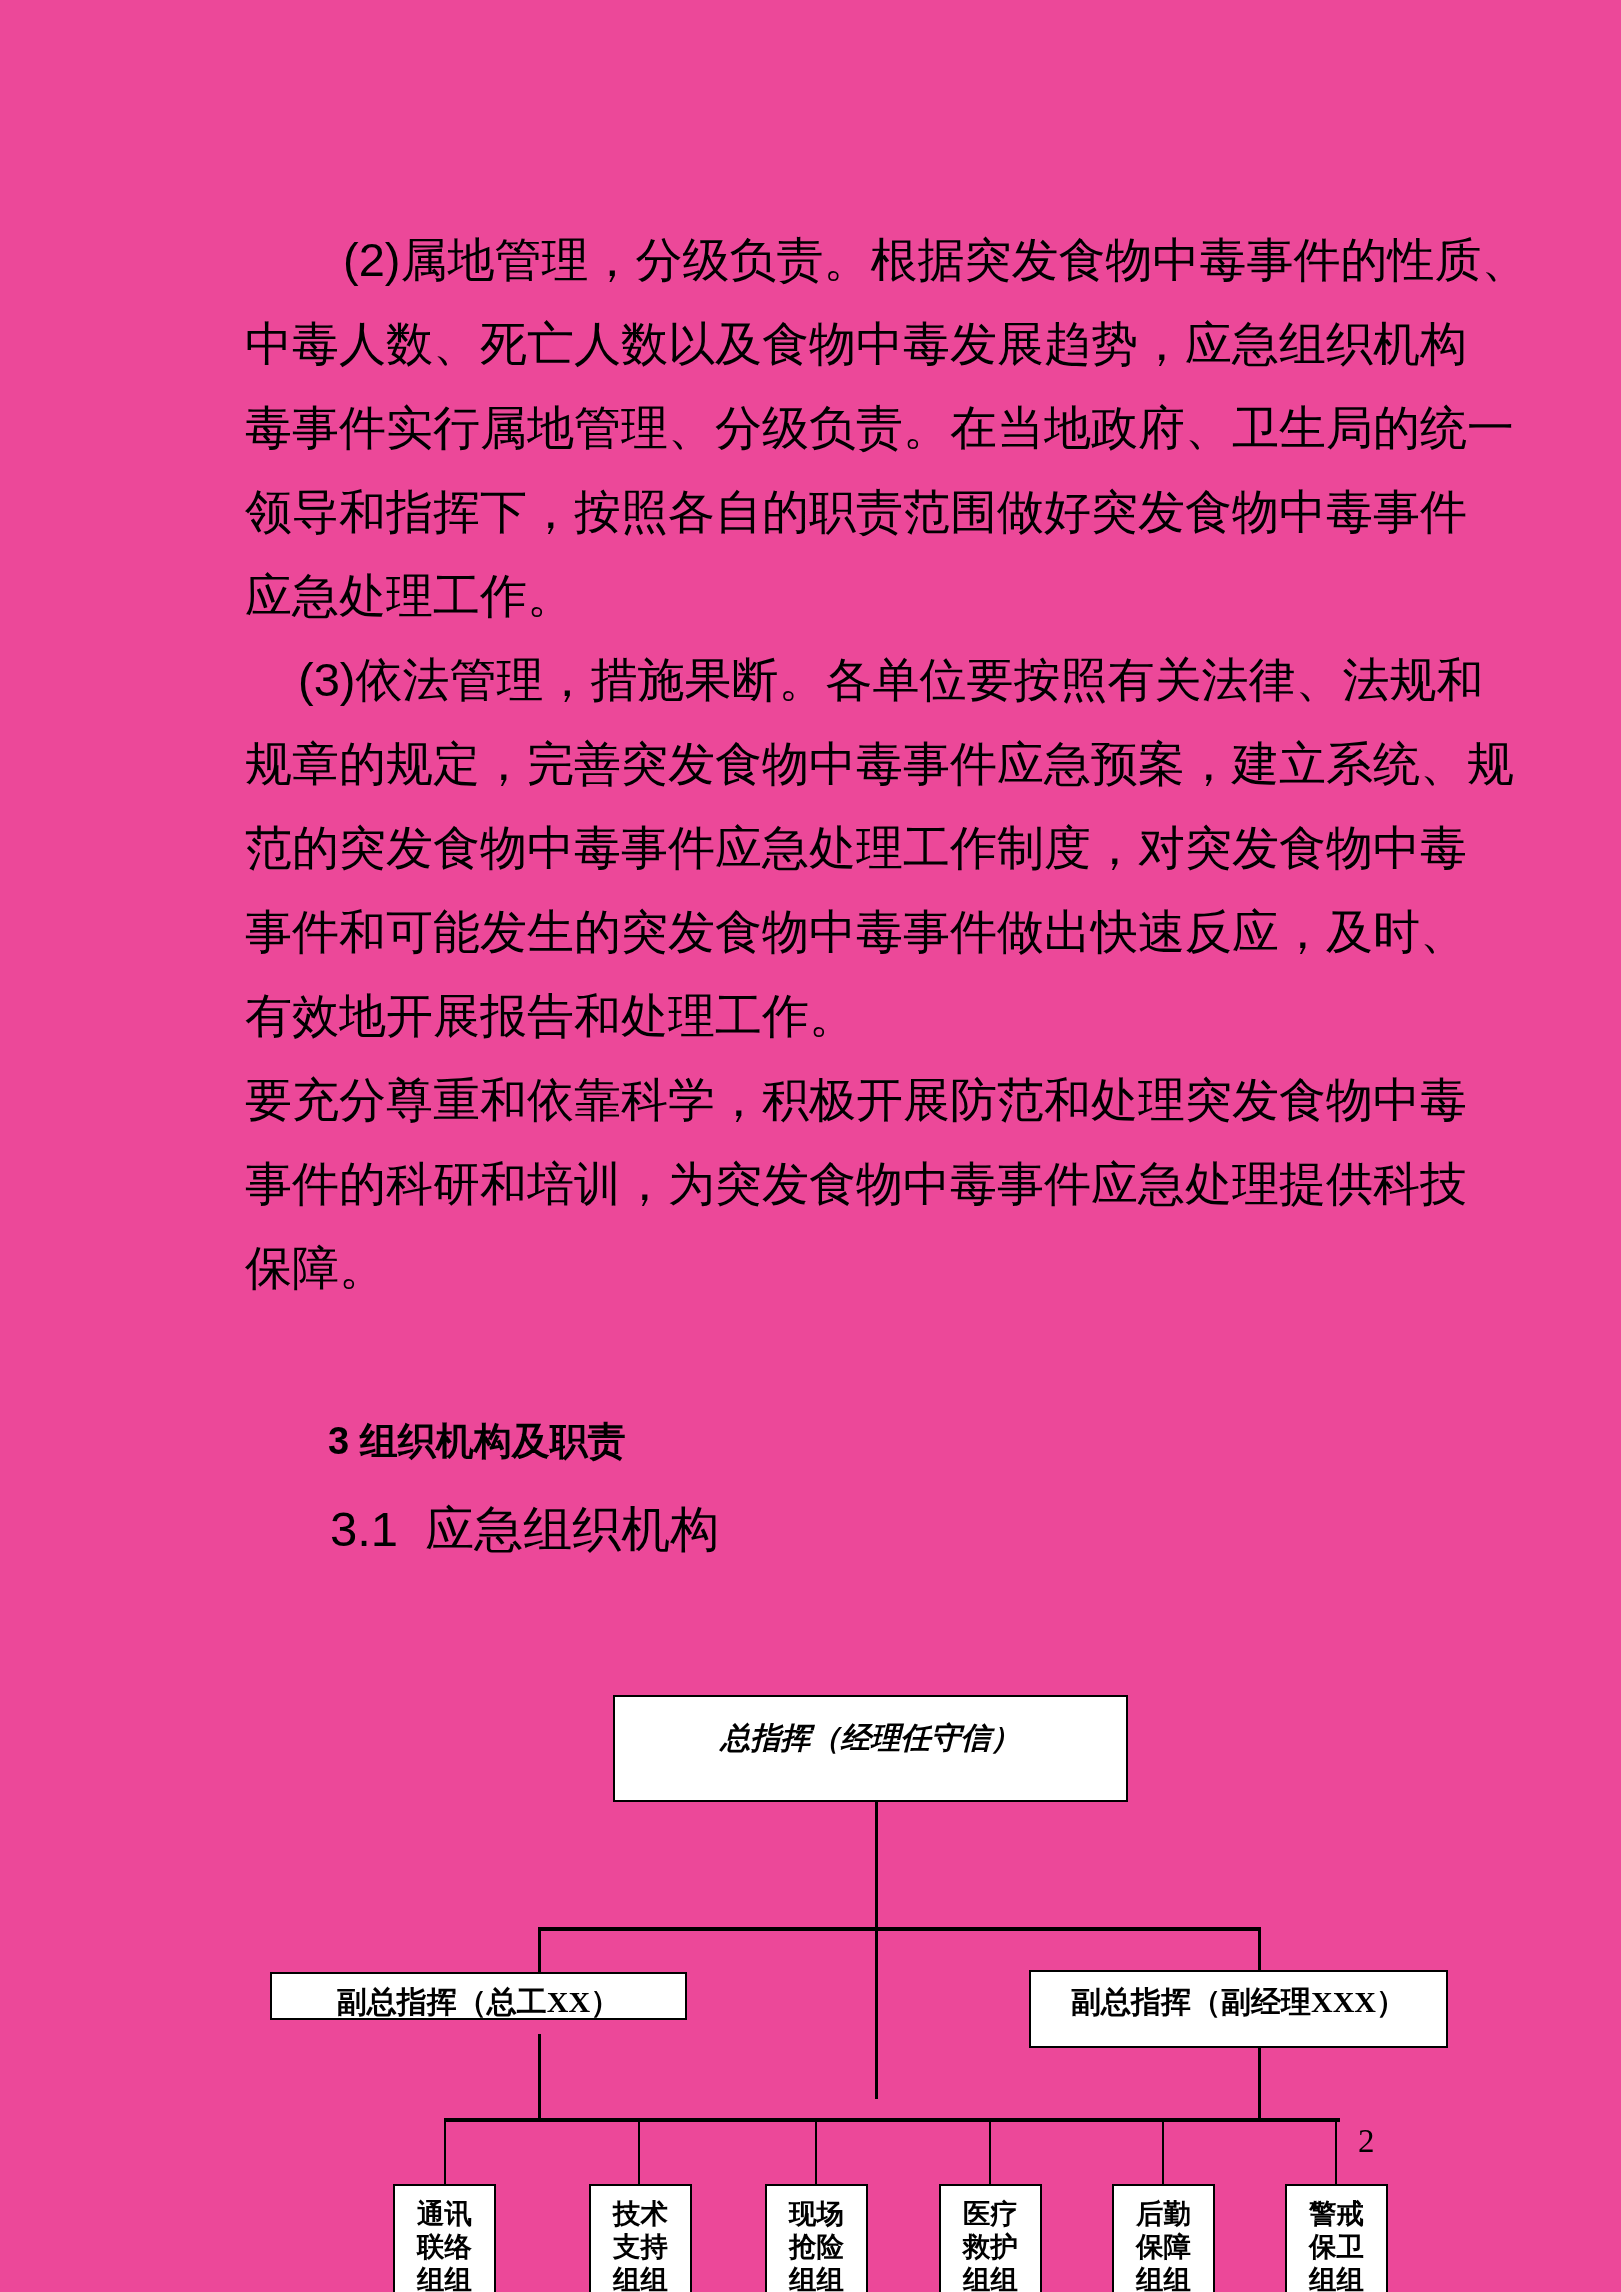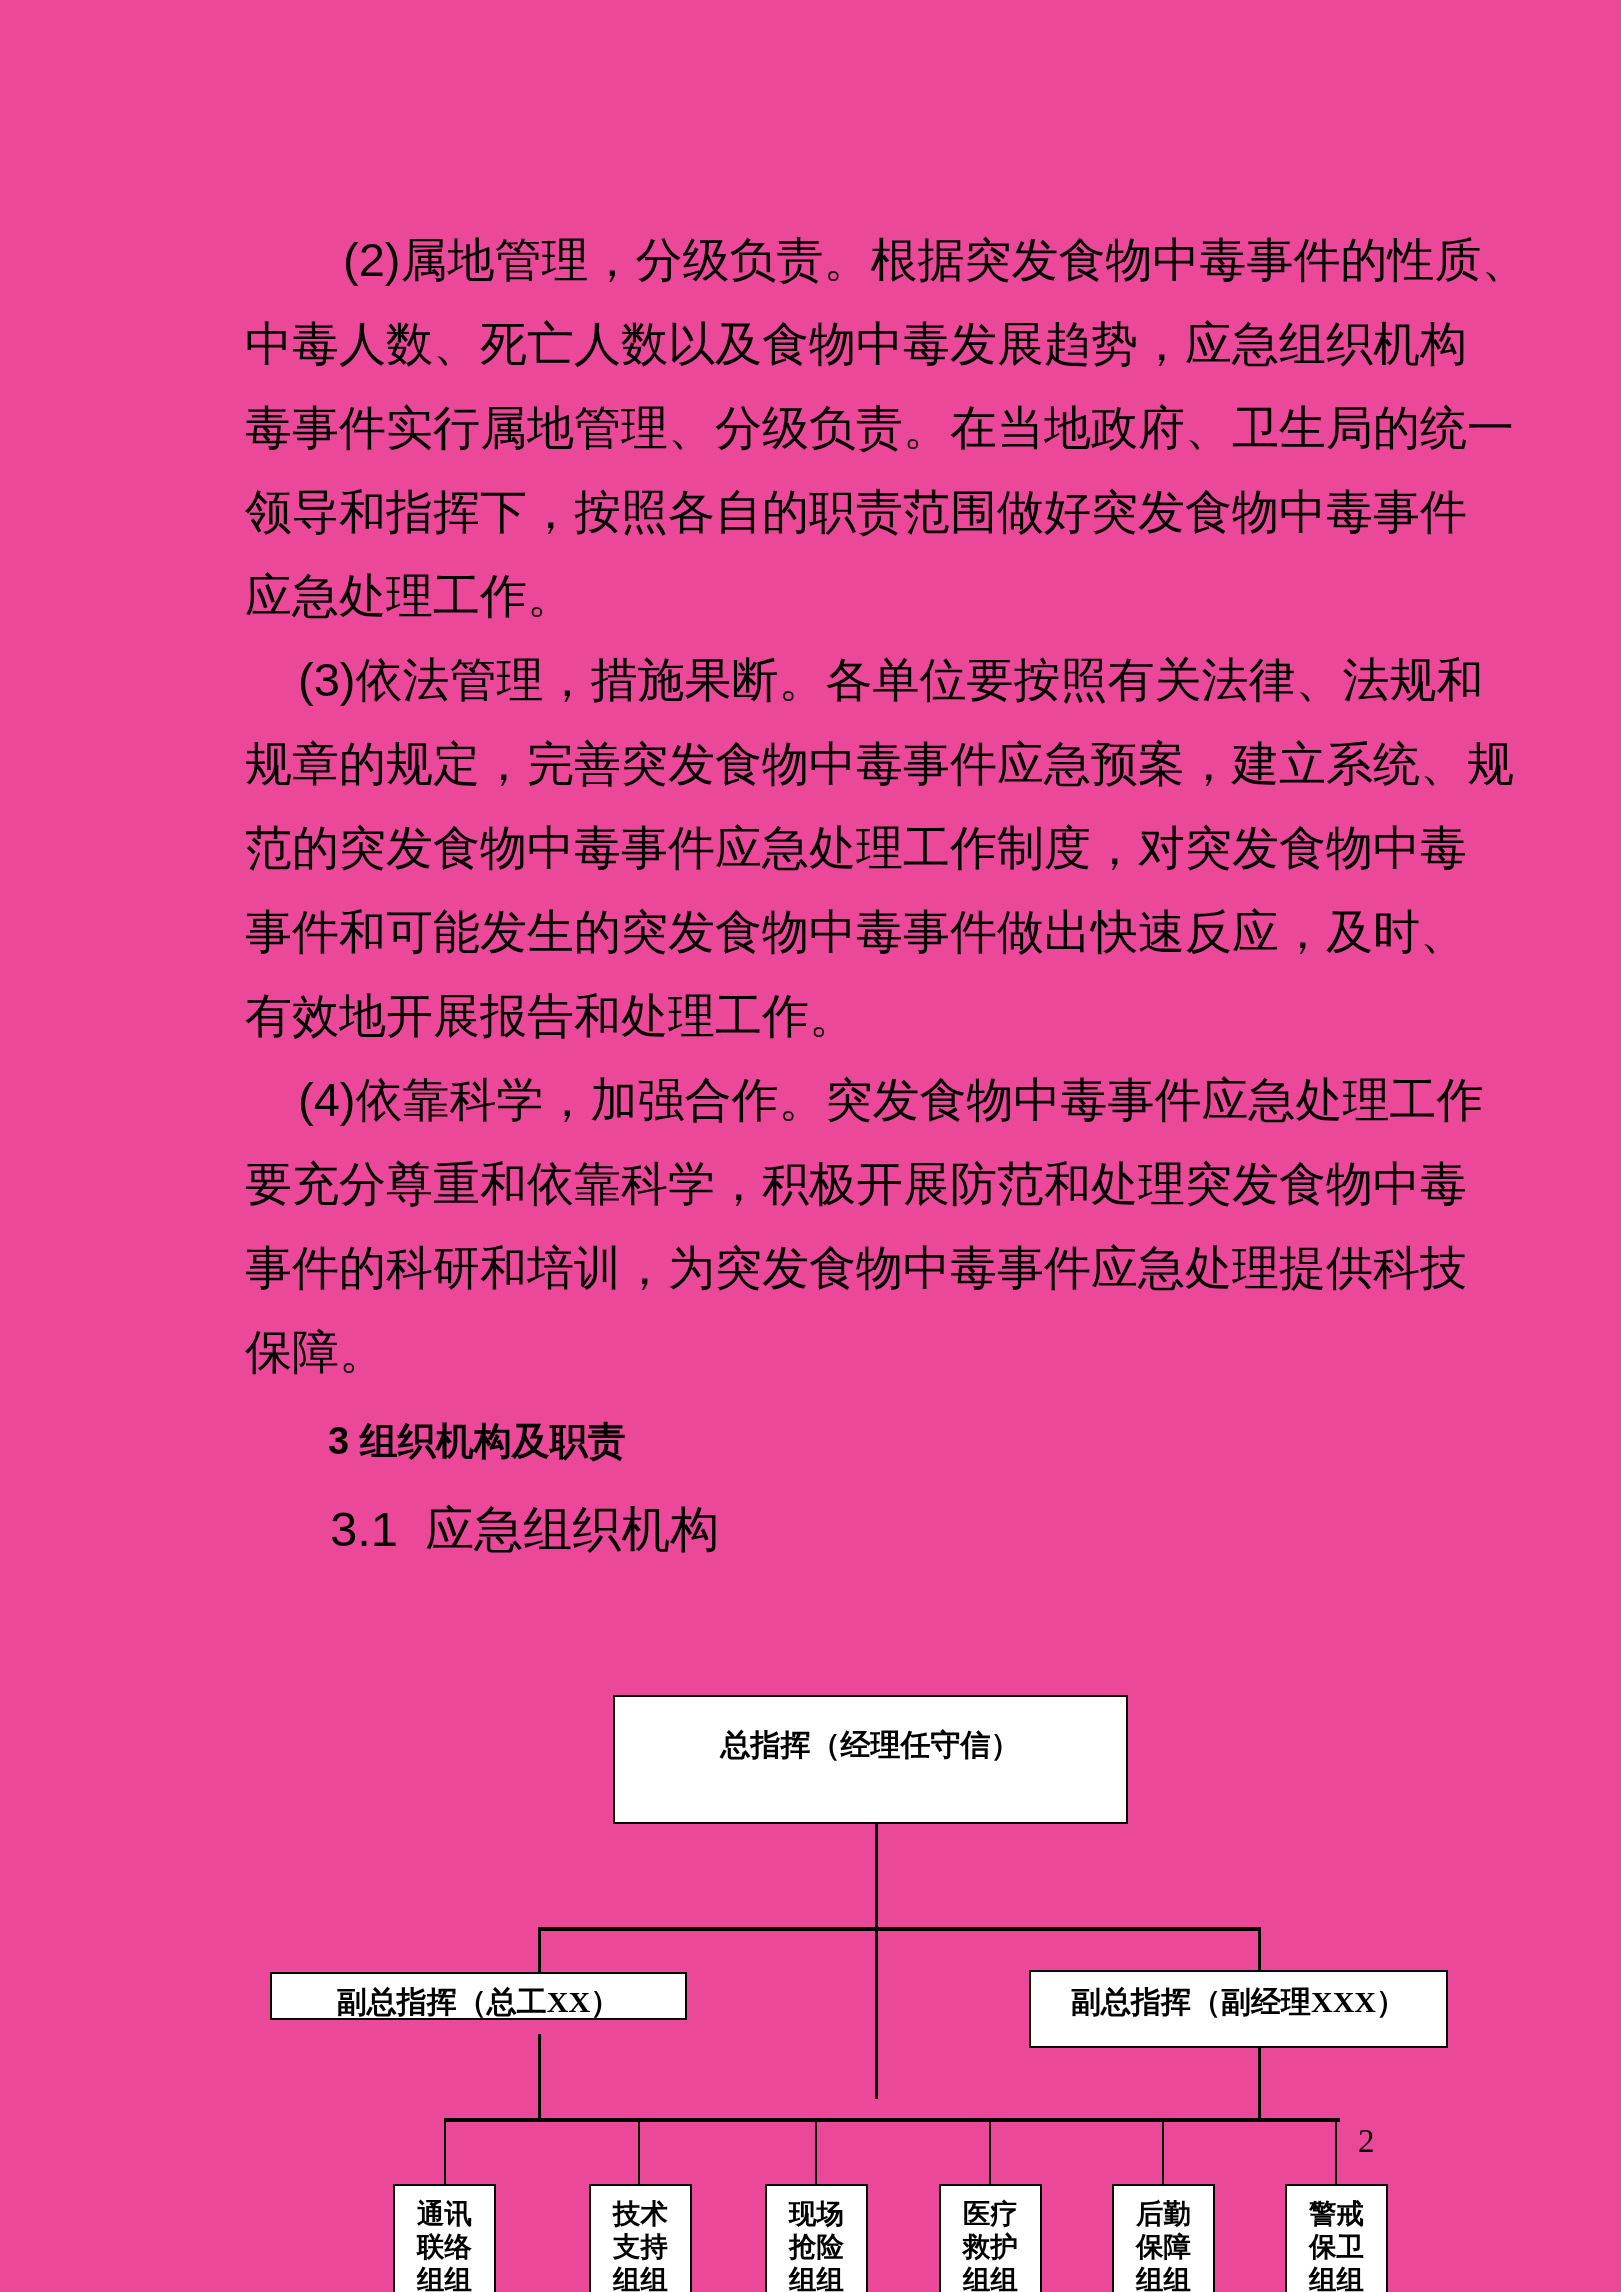--- a/index.html
+++ b/index.html
@@ -59,22 +59,22 @@
     color: #000000;
   }
   .obox {
     position: absolute;
     background: #ffffff;
     border: 2.9px solid #000000;
     box-sizing: border-box;
     text-align: center;
   }
   .obox-commander {
-    left: 613px; top: 1695px; width: 515px; height: 129px;
-    font-size: 30px; padding-top: 28px;
+    left: 613px; top: 1695px; width: 515px; height: 107px;
+    font-size: 30px; padding-top: 21px; font-style: italic;
   }
   .obox-deputy-left {
     left: 270px; top: 1972px; width: 417px; height: 48px;
     font-size: 30px; line-height: 56px;
   }
   .obox-deputy-right {
     left: 1029px; top: 1970px; width: 419px; height: 78px;
     font-size: 30px; line-height: 60px;
   }
   .gbox {
@@ -109,21 +109,20 @@
     <div class="bline ind-a">(2)属地管理，分级负责。根据突发食物中毒事件的性质、</div>
     <div class="bline">中毒人数、死亡人数以及食物中毒发展趋势，应急组织机构</div>
     <div class="bline">毒事件实行属地管理、分级负责。在当地政府、卫生局的统一</div>
     <div class="bline">领导和指挥下，按照各自的职责范围做好突发食物中毒事件</div>
     <div class="bline para-end">应急处理工作。</div>
     <div class="bline ind-b">(3)依法管理，措施果断。各单位要按照有关法律、法规和</div>
     <div class="bline">规章的规定，完善突发食物中毒事件应急预案，建立系统、规</div>
     <div class="bline">范的突发食物中毒事件应急处理工作制度，对突发食物中毒</div>
     <div class="bline">事件和可能发生的突发食物中毒事件做出快速反应，及时、</div>
     <div class="bline para-end">有效地开展报告和处理工作。</div>
-    <div class="bline ind-b">(4)依靠科学，加强合作。突发食物中毒事件应急处理工作</div>
     <div class="bline">要充分尊重和依靠科学，积极开展防范和处理突发食物中毒</div>
     <div class="bline">事件的科研和培训，为突发食物中毒事件应急处理提供科技</div>
     <div class="bline para-end">保障。</div>
   </div>
 
   <div class="h-section">3 组织机构及职责</div>
   <div class="h-subsection">3.1  应急组织机构</div>
 
   <div class="cline" style="left:875px;  top:1802px; width:2.9px;   height:297px;"></div>
   <div class="cline" style="left:538px;  top:1927px; width:722px; height:3.9px;"></div>

